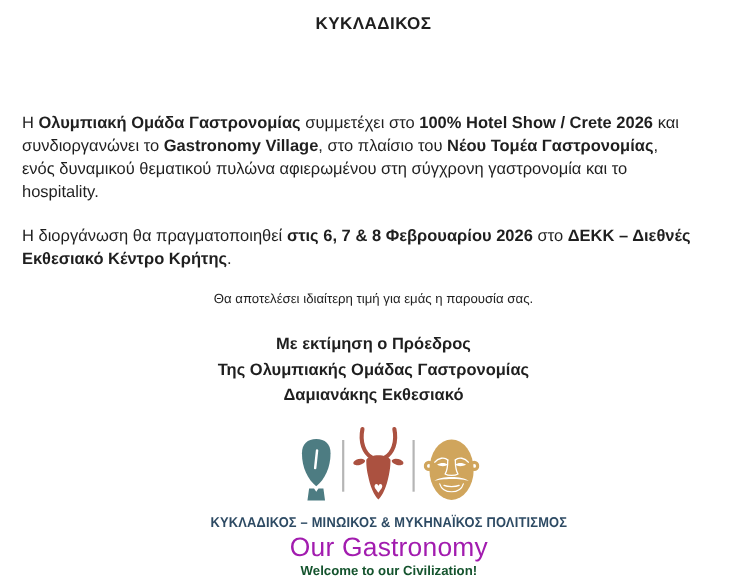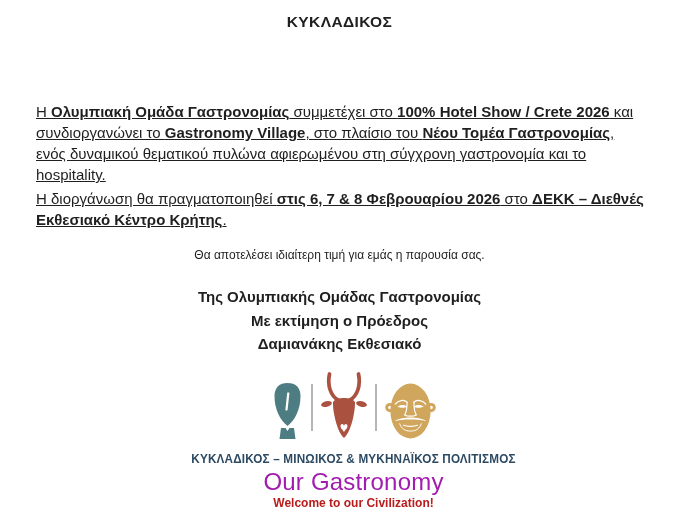--- a/index.html
+++ b/index.html
@@ -13,28 +13,27 @@
   }
   .doc-title{
     margin:13px 0 0 0;
     text-align:center;
     font-size:15.5px;
     font-weight:bold;
     letter-spacing:.4px;
     line-height:18px;
   }
   .body-text{
-    padding:0 36px;
+    padding:0 20px;
     font-size:15px;
     line-height:21px;
-    text-decoration:underline;
   }
   .para{margin:0;}
   .para-1{margin-top:70px;}
-  .para-2{margin-top:3px;}
+  .para-2{margin-top:19px;}
   .body-text .b,.b{font-weight:bold;}
   .line{white-space:nowrap;}
   .note-line{
     margin-top:15px;
     text-align:center;
     font-size:12px;
     line-height:21px;
   }
   .signature{
     margin-top:19px;
@@ -101,22 +100,22 @@
       </div>
     <div class="para para-2">
         <div class="line"><span>Η διοργάνωση θα πραγματοποιηθεί </span><span class="b">στις 6, 7 &amp; 8 Φεβρουαρίου 2026</span><span> στο </span><span class="b">ΔΕΚΚ – Διεθνές</span></div>
         <div class="line"><span class="b">Εκθεσιακό Κέντρο Κρήτης</span><span>.</span></div>
       </div>
   </div>
 
   <div class="note-line">Θα αποτελέσει ιδιαίτερη τιμή για εμάς η παρουσία σας.</div>
 
   <div class="signature">
+      <div>Με εκτίμηση ο Πρόεδρος</div>
       <div>Της Ολυμπιακής Ομάδας Γαστρονομίας</div>
-      <div>Με εκτίμηση ο Πρόεδρος</div>
       <div>Δαμιανάκης Εκθεσιακό</div>
     </div>
 
   <div class="logo">
     <div class="logo-icons">
 
       <svg class="icon-figurine" width="31" height="58" viewBox="0 0 62 116" xmlns="http://www.w3.org/2000/svg" fill="#4d7c82">
         <path d="M31,2 C15,2 5,11 5,28 C5,55 16,76 31,88 C46,76 57,55 57,28 C57,11 47,2 31,2 Z"></path>
         <path d="M32.5,23 L29,55" fill="none" stroke="#ffffff" stroke-width="4.5" stroke-linecap="round"></path>
         <path d="M18,92 L27,92 L31,98 L35,92 L44,92 L47,114 L15,114 Z"></path>
@@ -148,16 +147,16 @@
         <path d="M59,50 C63,45.5 73,45.5 79,50 C73,53.5 63,53.5 59,50 Z" fill="#ffffff"></path>
         <path d="M20,80 C32,70 72,70 84,80 C72,75 32,75 20,80 Z" fill="#ffffff"></path>
         <path d="M38,88 C44,91 60,91 66,88" fill="none" stroke="#ffffff" stroke-width="2.4" stroke-linecap="round"></path>
         <path d="M30,85 C33,95 41,100 52,100 C63,100 71,95 74,85" fill="none" stroke="#ffffff" stroke-width="2" stroke-linecap="round"></path>
       </svg>
 
     </div>
 
     <div class="logo-heading" style="color: rgb(45, 74, 99);">ΚΥΚΛΑΔΙΚΟΣ – ΜΙΝΩΙΚΟΣ &amp; ΜΥΚΗΝΑΪΚΟΣ ΠΟΛΙΤΙΣΜΟΣ</div>
     <div class="logo-brand" style="color: #a21caf;">Our Gastronomy</div>
-    <div class="logo-tagline" style="color: #b91c1c;">Welcome to our Civilization!</div>
+    <div class="logo-tagline" style="color: #14532d;">Welcome to our Civilization!</div>
   </div>
 
 </div>
 
 </body></html>

